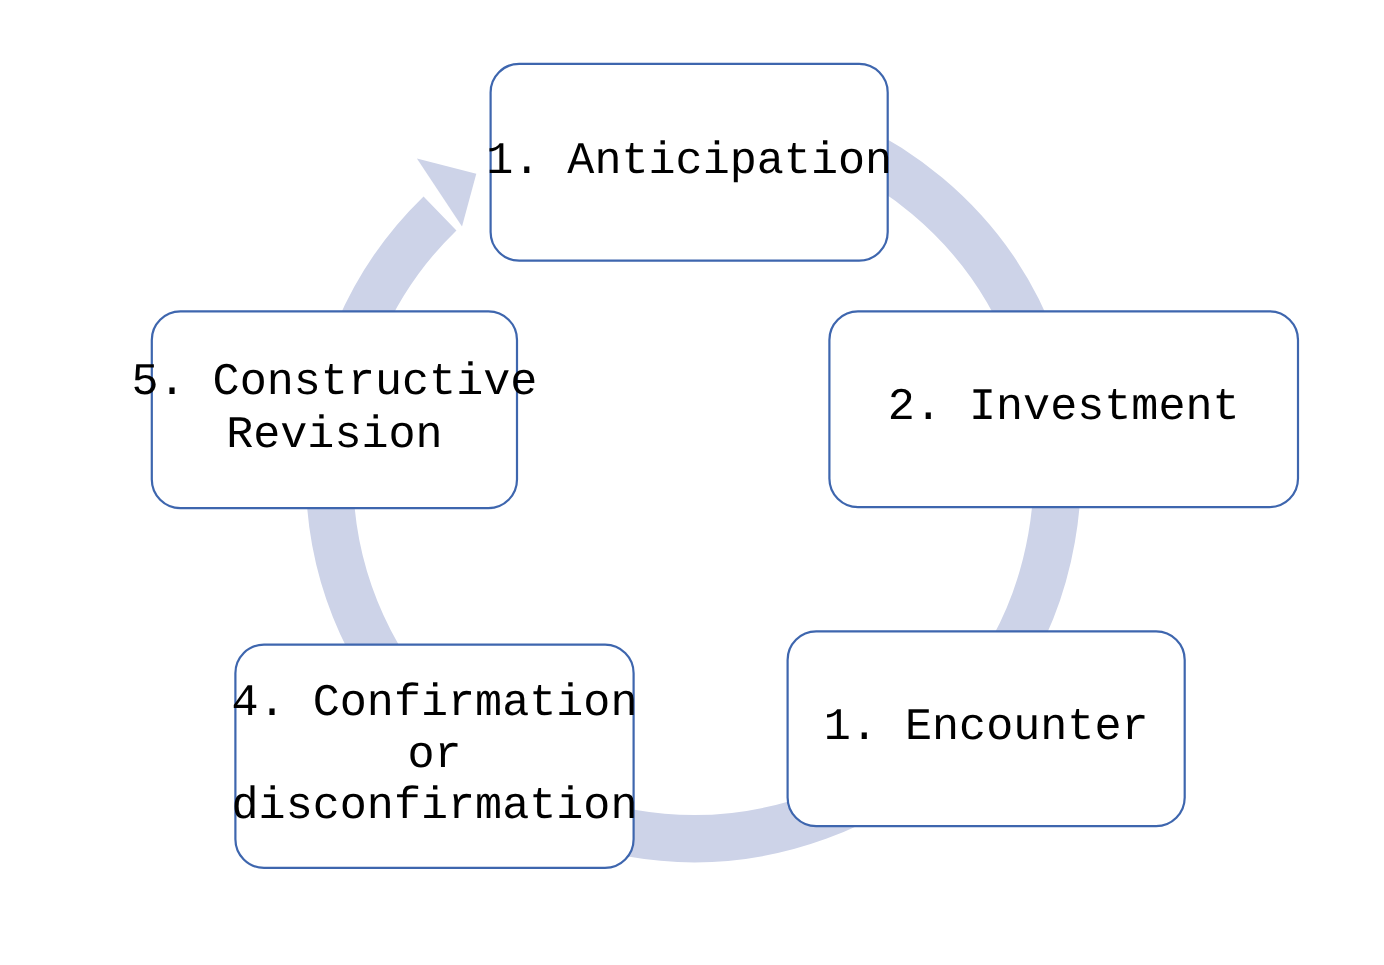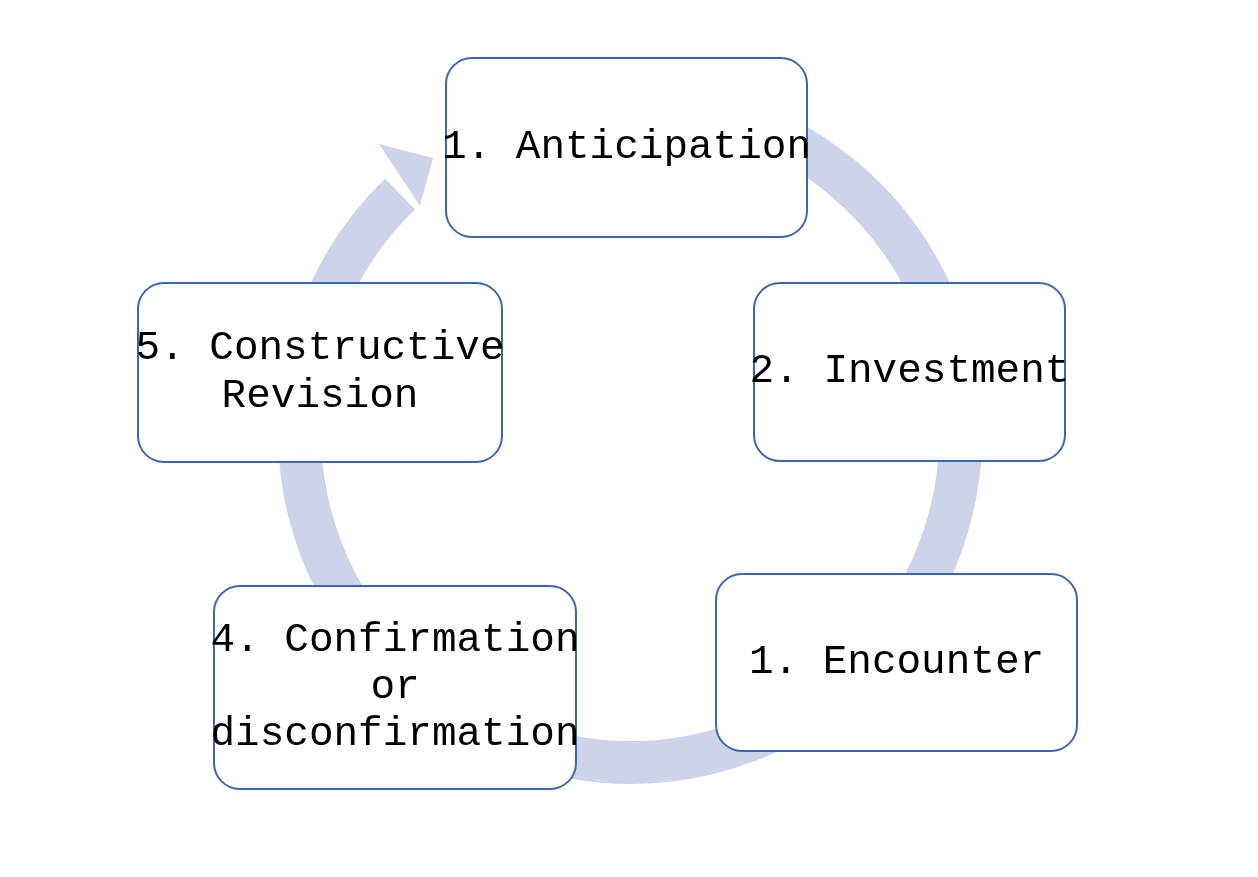--- a/index.html
+++ b/index.html
@@ -28,24 +28,24 @@
     flex-direction: column;
     align-items: center;
     justify-content: center;
     text-align: center;
     font-size: 41px;
     line-height: 1.15;
     color: #000000;
   }
   .step span { display: block; white-space: nowrap; }
   .s1 { left: 445px; top: 57px;  width: 363px; height: 181px; }
-  .s2 { left: 753px; top: 282px; width: 313px; height: 180px; align-items: center; }
+  .s2 { left: 753px; top: 282px; width: 428px; height: 180px; align-items: center; }
   .s3 { left: 715px; top: 573px; width: 363px; height: 179px; }
   .s4 { left: 213px; top: 585px; width: 364px; height: 205px; }
-  .s5 { left: 137px; top: 282px; width: 366px; height: 181px; }
+  .s5 { left: 137px; top: 282px; width: 334px; height: 181px; }
 </style>
 </head>
 <body>
 
 <div class="canvas">
 
   <svg class="ring-svg" viewBox="0 0 1258 877" aria-hidden="true">
 
     <path d="M 517 121
              A 330.5 330.5 0 0 1 956 489

